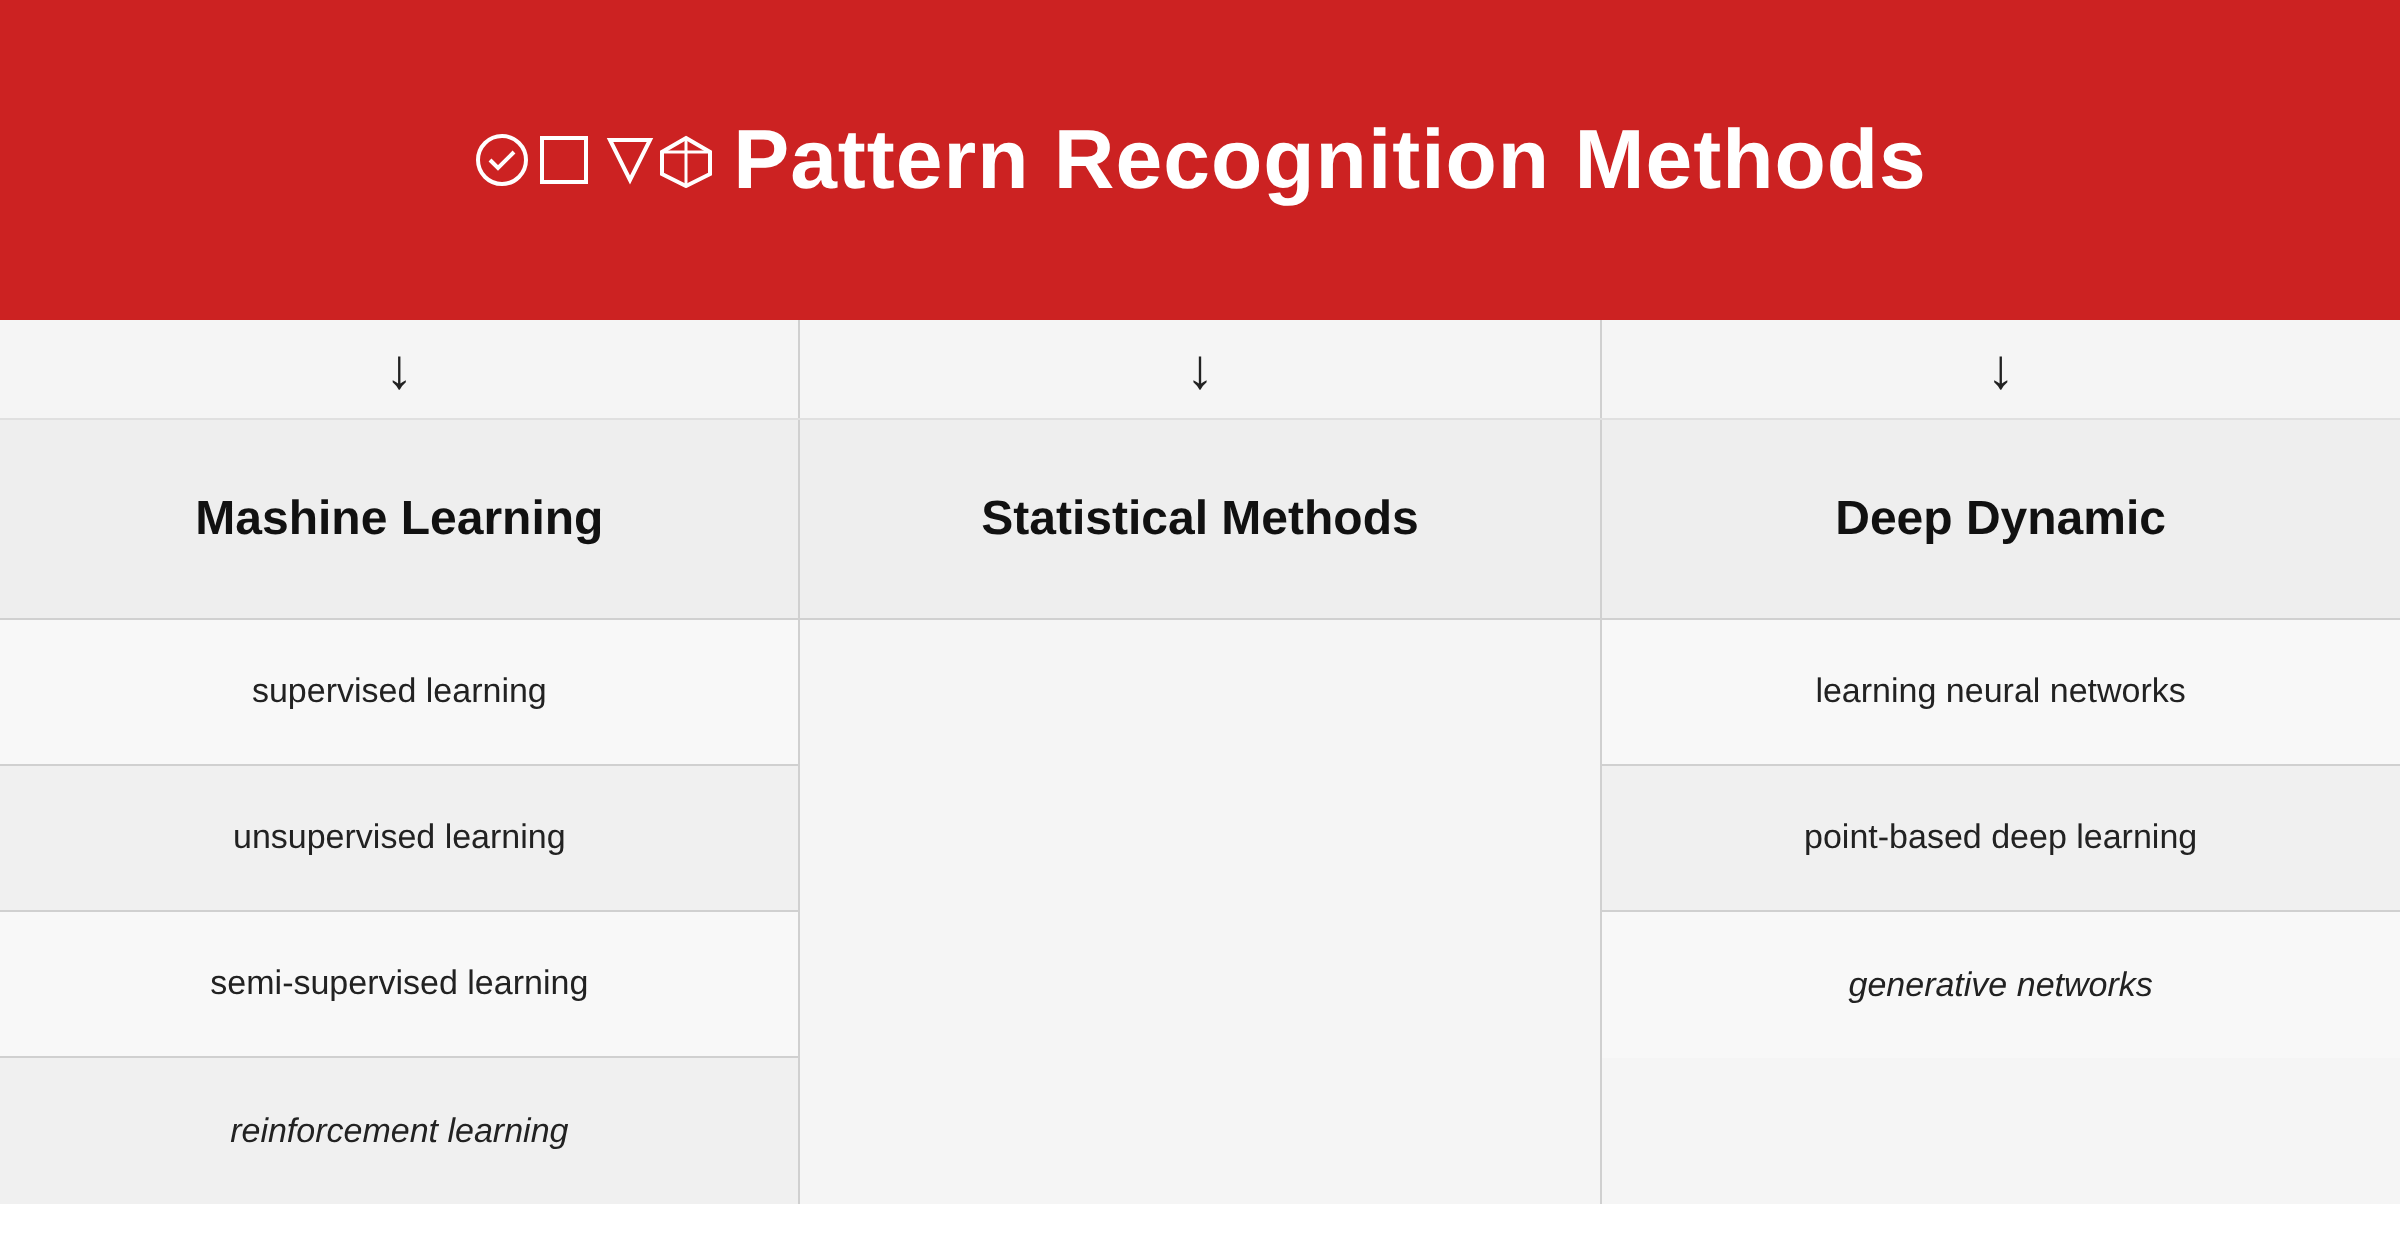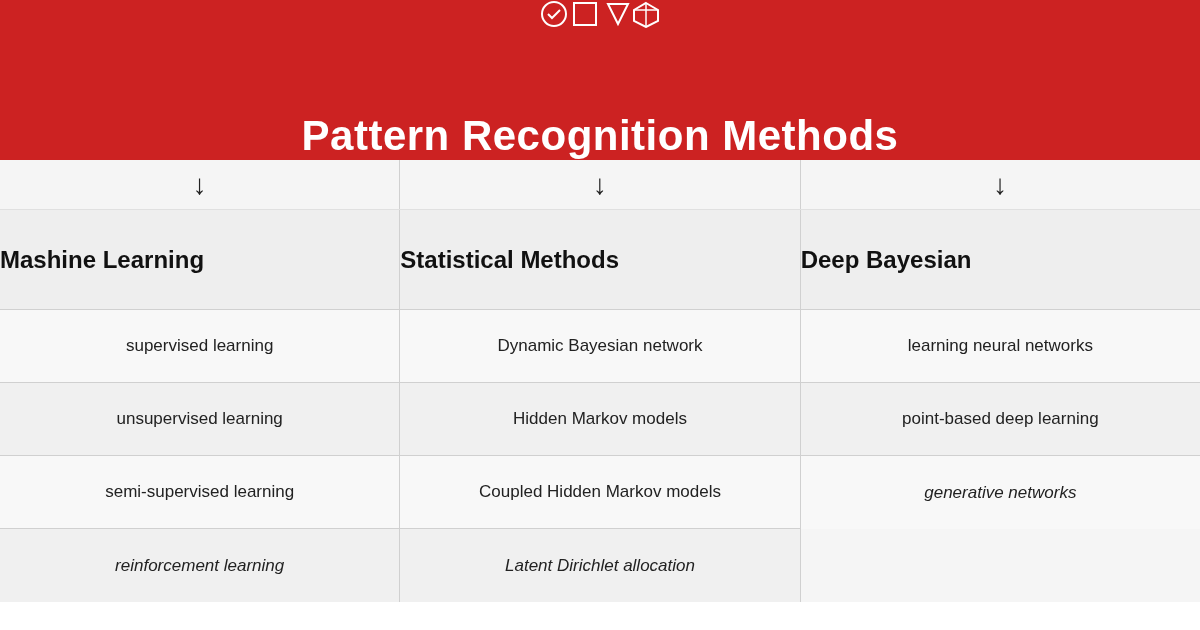--- a/index.html
+++ b/index.html
@@ -10,23 +10,23 @@
       font-family: 'Arial', sans-serif;
       background: #ffffff;
       overflow: hidden;
     }
 
     .header {
       background: #cc2222;
       width: 100%;
       height: 160px;
       display: flex;
-      flex-direction: column;
-      align-items: center;
-      justify-content: space-between;
+      flex-direction: row;
+      align-items: center;
+      justify-content: center;
       gap: 10px;
     }
 
     .header-icons {
       display: flex;
       gap: 8px;
       align-items: center;
     }
 
     .header-title {
@@ -77,21 +77,21 @@
     }
 
     .column:last-child {
       border-right: none;
     }
 
     .column-header {
       height: 100px;
       display: flex;
       align-items: center;
-      justify-content: flex-start;
+      justify-content: center;
       background: #eeeeee;
       border-bottom: 1px solid #d0d0d0;
     }
 
     .column-title {
       font-size: 24px;
       font-weight: 800;
       color: #111;
       text-align: center;
     }
@@ -177,38 +177,24 @@
         </div>
         <div class="item-row">
           <span class="item-text">reinforcement learning</span>
         </div>
       </div>
     </div>
     <div class="column">
       <div class="column-header">
         <div class="column-title">Statistical Methods</div>
       </div>
-      <div class="column-items">
-        <div class="item-row">
-          <span class="item-text">Dynamic Bayesian network</span>
-        </div>
-        <div class="item-row">
-          <span class="item-text">Hidden Markov models</span>
-        </div>
-        <div class="item-row">
-          <span class="item-text">Coupled Hidden Markov models</span>
-        </div>
-        <div class="item-row">
-          <span class="item-text">Latent Dirichlet allocation</span>
-        </div>
-      </div>
     </div>
     <div class="column">
       <div class="column-header">
-        <div class="column-title">Deep Bayesian</div>
+        <div class="column-title">Deep Dynamic</div>
       </div>
       <div class="column-items">
         <div class="item-row">
           <span class="item-text">learning neural networks</span>
         </div>
         <div class="item-row">
           <span class="item-text">point-based deep learning</span>
         </div>
         <div class="item-row">
           <span class="item-text">generative networks</span>

